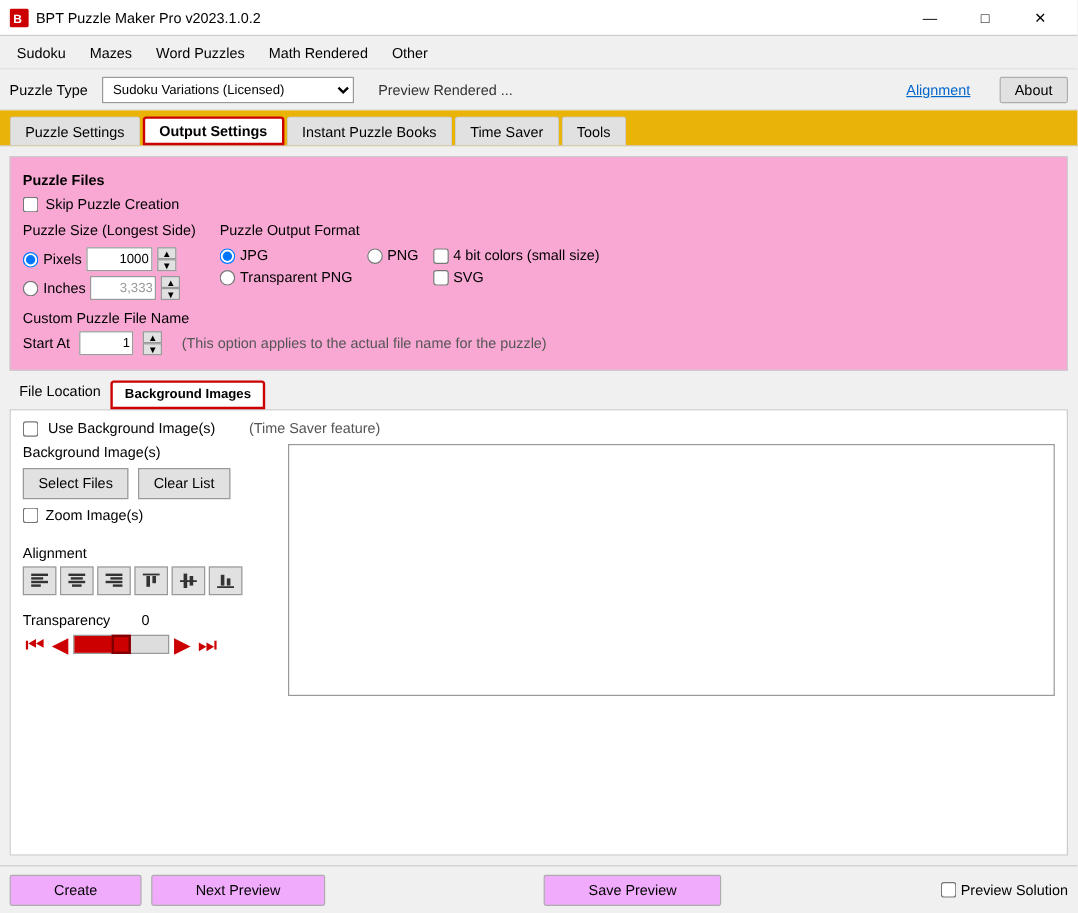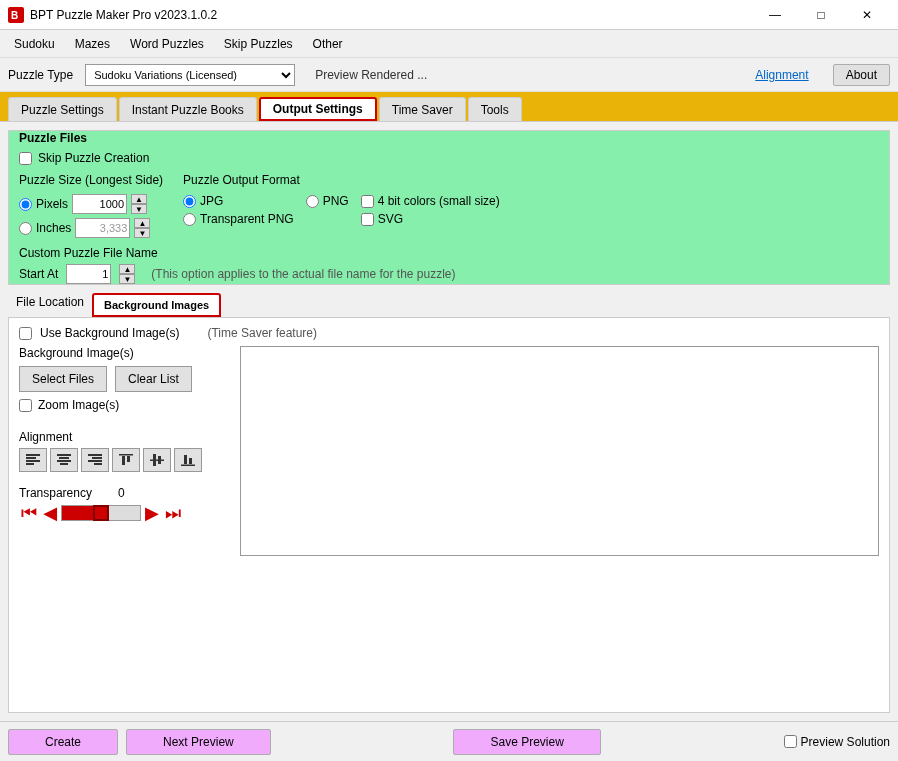--- a/index.html
+++ b/index.html
@@ -131,23 +131,23 @@
       flex: 1;
       background: #f0f0f0;
       display: flex;
       flex-direction: column;
       overflow: hidden;
     }
 
     
     .puzzle-files-section {
       margin: 8px 8px 0 8px;
-      background: #86efac;
+      background: #f9a8d4;
       border: 1px solid #ccc;
-      padding: 0 10px;
+      padding: 12px 10px;
     }
     .section-header { font-weight: bold; font-size: 12px; margin-bottom: 6px; }
 
     .checkbox-row {
       display: flex;
       align-items: center;
       gap: 6px;
       margin-bottom: 8px;
       font-size: 12px;
     }
@@ -337,43 +337,43 @@
     <button class="title-bar-btn">—</button>
     <button class="title-bar-btn">□</button>
     <button class="title-bar-btn close">✕</button>
   </div>
 </div>
 
 <div class="menu-bar">
   <span class="menu-item">Sudoku</span>
   <span class="menu-item">Mazes</span>
   <span class="menu-item">Word Puzzles</span>
-  <span class="menu-item">Skip Puzzles</span>
+  <span class="menu-item">Math Rendered</span>
   <span class="menu-item">Other</span>
 </div>
 
 <div class="puzzle-type-row">
   <span class="puzzle-type-label">Puzzle Type</span>
   <select class="puzzle-type-select">
     <option>Sudoku Variations (Licensed)</option>
   </select>
   <span class="preview-text">Preview Rendered ...</span>
   <button class="tutorials-btn">Alignment</button>
   <button class="about-btn">About</button>
 </div>
 
 <div class="tabs-row">
   <div class="tab">
     <span>Puzzle Settings</span>
   </div>
+  <div class="tab active tab-highlighted">
+    <span>Output Settings</span>
+  </div>
   <div class="tab">
     <span>Instant Puzzle Books</span>
-  </div>
-  <div class="tab active tab-highlighted">
-    <span>Output Settings</span>
   </div>
   <div class="tab">
     <span>Time Saver</span>
   </div>
   <div class="tab">
     <span>Tools</span>
   </div>
 </div>
 
 <div class="main-content">

